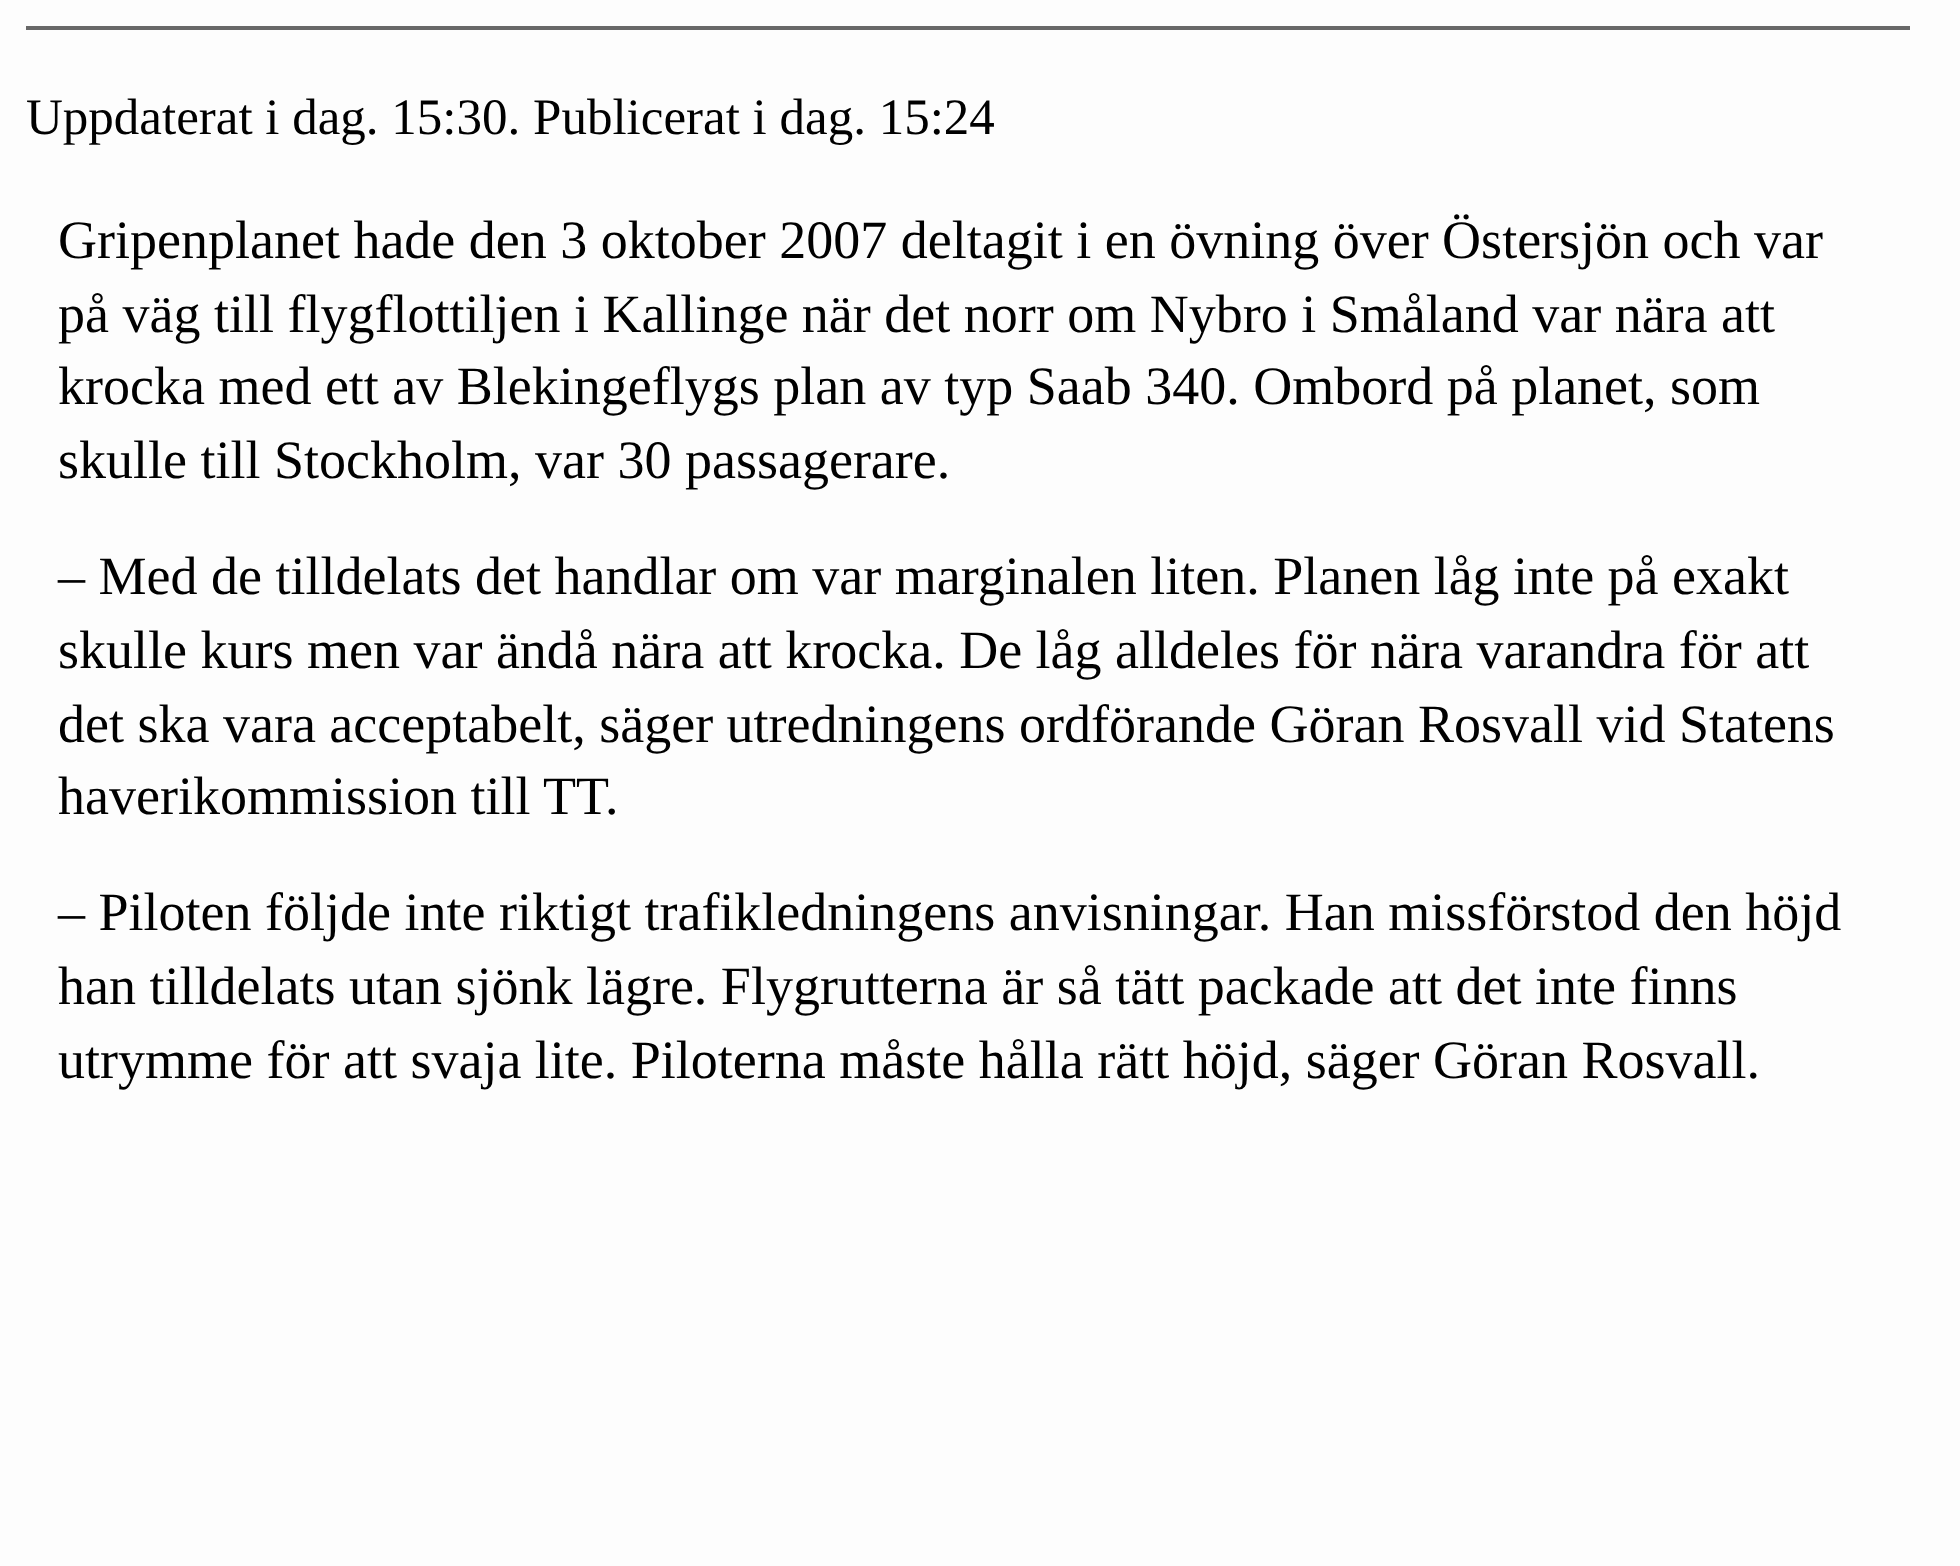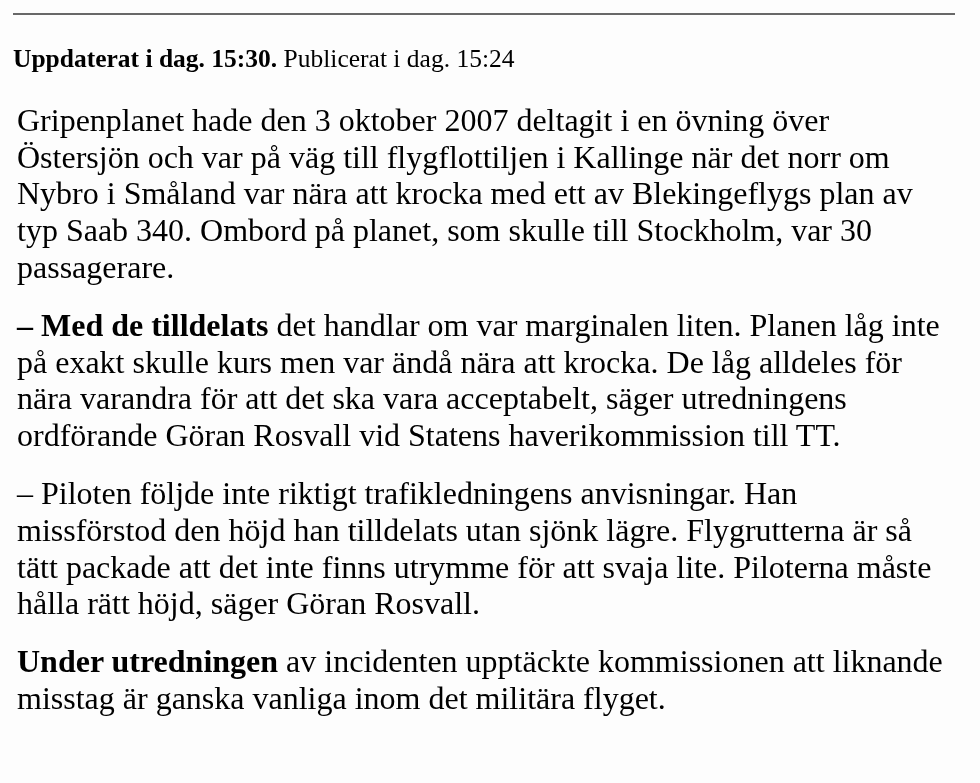--- a/index.html
+++ b/index.html
@@ -27,41 +27,40 @@
     background: #686868;
     margin: 0 0 26px 0;
     width: 100%;
   }
   p.byline {
     font-size: 25.5px;
     line-height: 36.8px;
     margin: 0 0 24px 0;
   }
   p.para {
-    font-size: 32px;
+    font-size: 27px;
     line-height: 36.8px;
-    margin: 21px 4px;
+    margin: 21px 16px;
   }
   .byline strong,
   .para strong {
-    font-weight: bold;
+    font-weight: normal;
   }
 </style>
 </head>
 <body>
 
 <main class="page">
 
 
   <hr class="title-divider">
 
   <p class="byline"><strong>Uppdaterat i dag. 15:30.</strong><span> Publicerat i dag. 15:24</span></p>
 
   <p class="para"><strong></strong><span>Gripenplanet hade den 3 oktober 2007 deltagit i en övning över Östersjön och var på väg till flygflottiljen i Kallinge när det norr om Nybro i Småland var nära att krocka med ett av Blekingeflygs plan av typ Saab 340. Ombord på planet, som skulle till Stockholm, var 30 passagerare.</span></p>
 
   <p class="para"><strong>– Med de tilldelats</strong><span> det handlar om var marginalen liten. Planen låg inte på exakt skulle kurs men var ändå nära att krocka. De låg alldeles för nära varandra för att det ska vara acceptabelt, säger utredningens ordförande Göran Rosvall vid Statens haverikommission till TT.</span></p>
 
 
   <p class="para"><strong></strong><span>– Piloten följde inte riktigt trafikledningens anvisningar. Han missförstod den höjd han tilldelats utan sjönk lägre. Flygrutterna är så tätt packade att det inte finns utrymme för att svaja lite. Piloterna måste hålla rätt höjd, säger Göran Rosvall.</span></p>
 
-  <p class="para"><strong>Under utredningen</strong><span> av incidenten upptäckte kommissionen att liknande misstag är ganska vanliga inom det militära flyget.</span></p>
 
 </main>
 
 </body></html>

